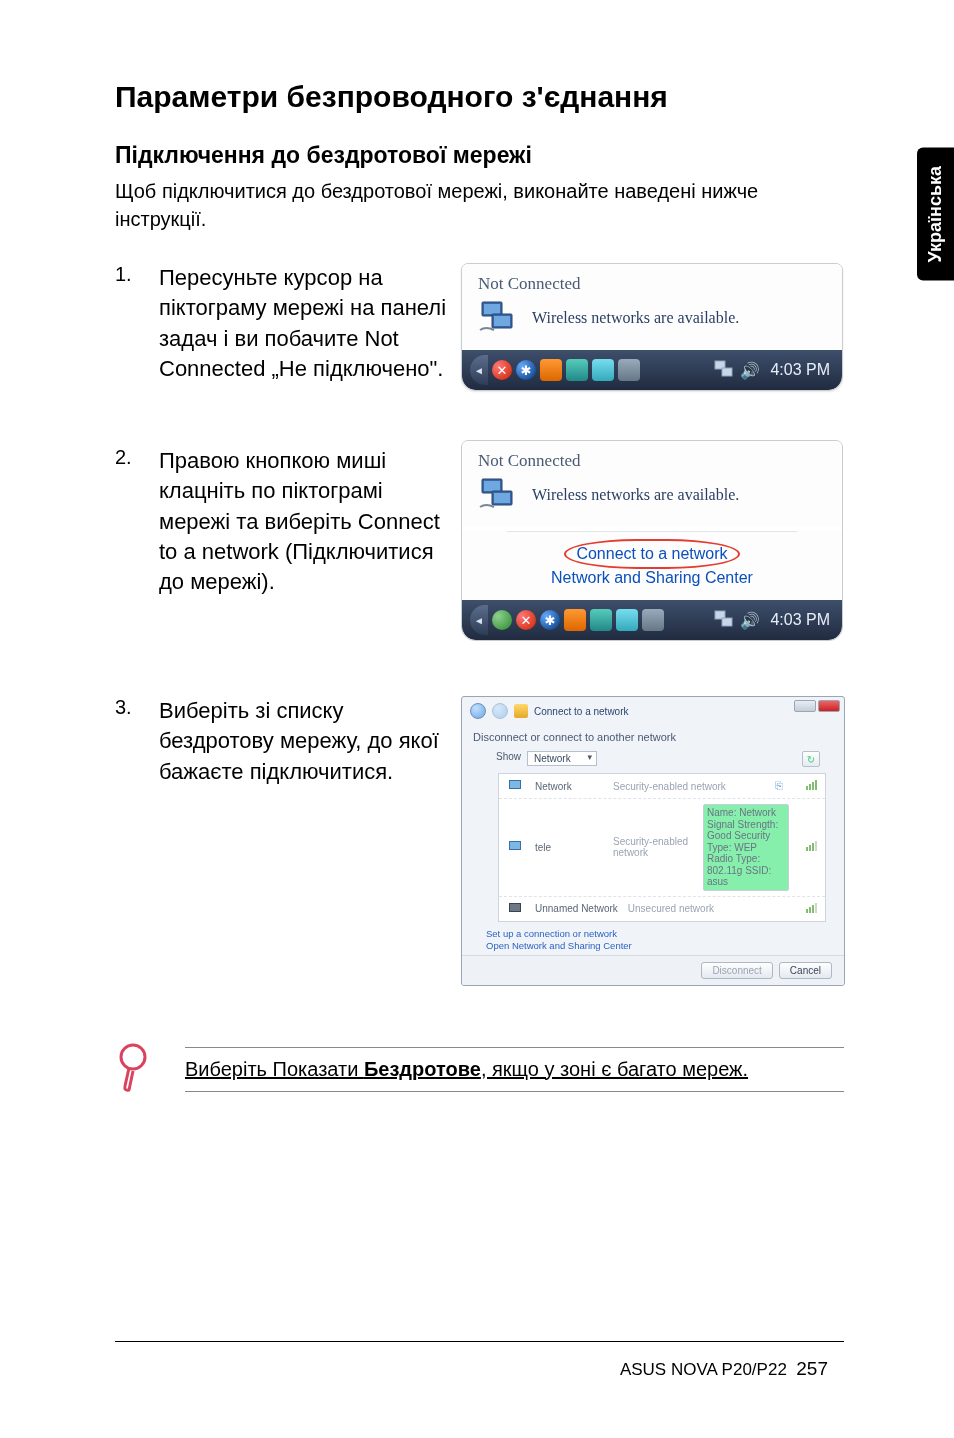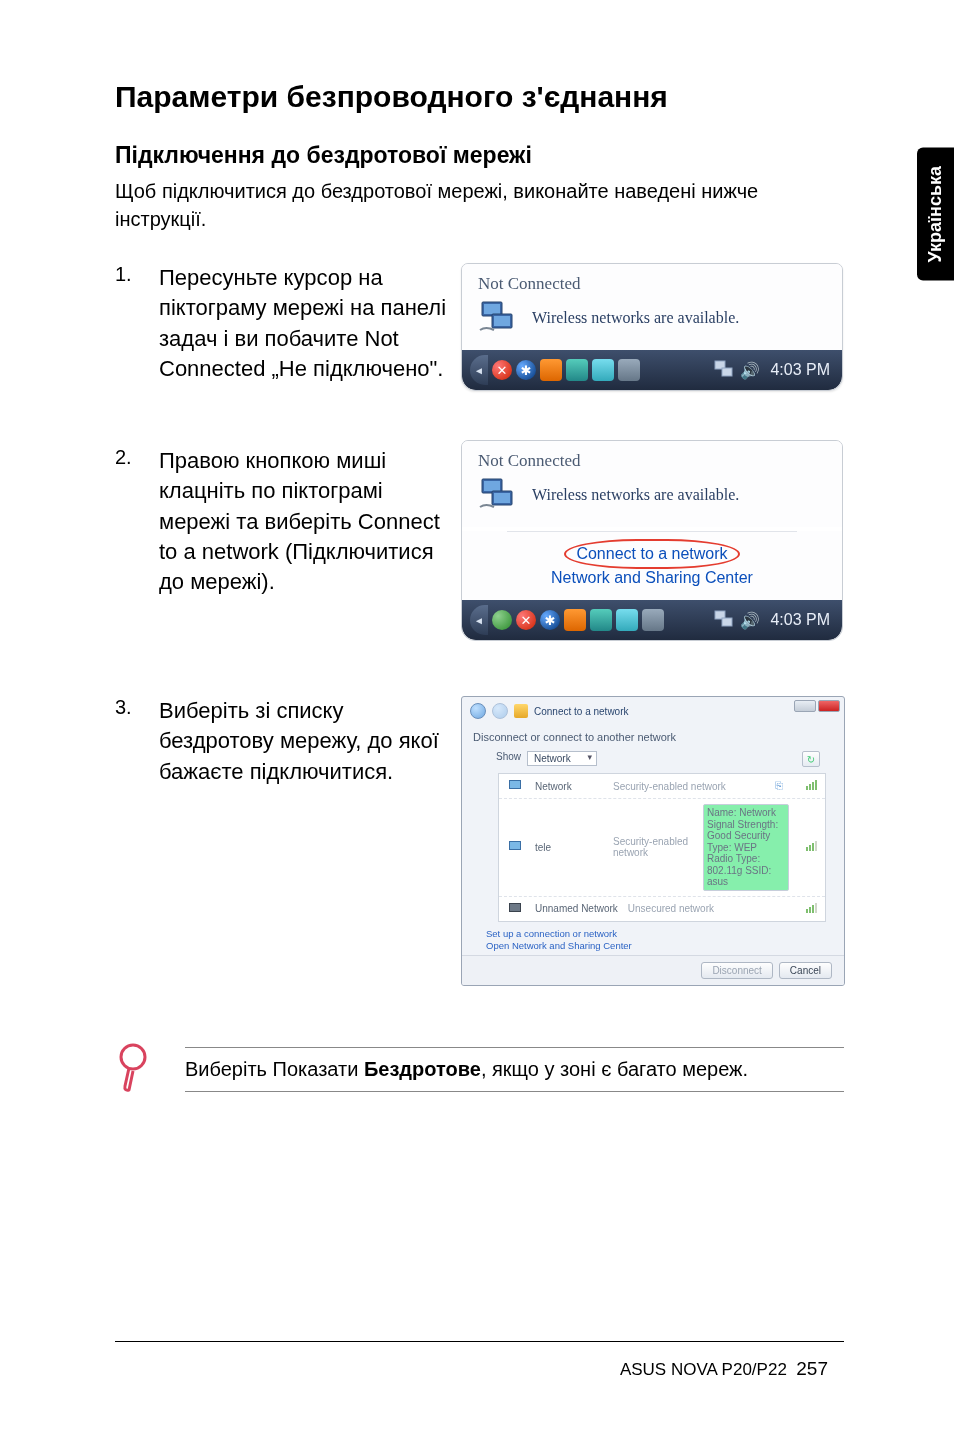--- a/index.html
+++ b/index.html
@@ -285,20 +285,21 @@
     gap: 30px;
     margin-bottom: 140px;
   }
   .note-icon svg { width: 40px; height: 52px; }
   .note-text {
     flex: 1;
     border-top: 1px solid #888;
     border-bottom: 1px solid #888;
     padding: 10px 0;
     font-size: 20px;
+    text-decoration: underline;
   }
   .footer {
     position: absolute;
     bottom: 58px;
     right: 126px;
     font-size: 17px;
     color: #000;
   }
   .footer .pn { font-size: 19px; }
   .footer-rule {

